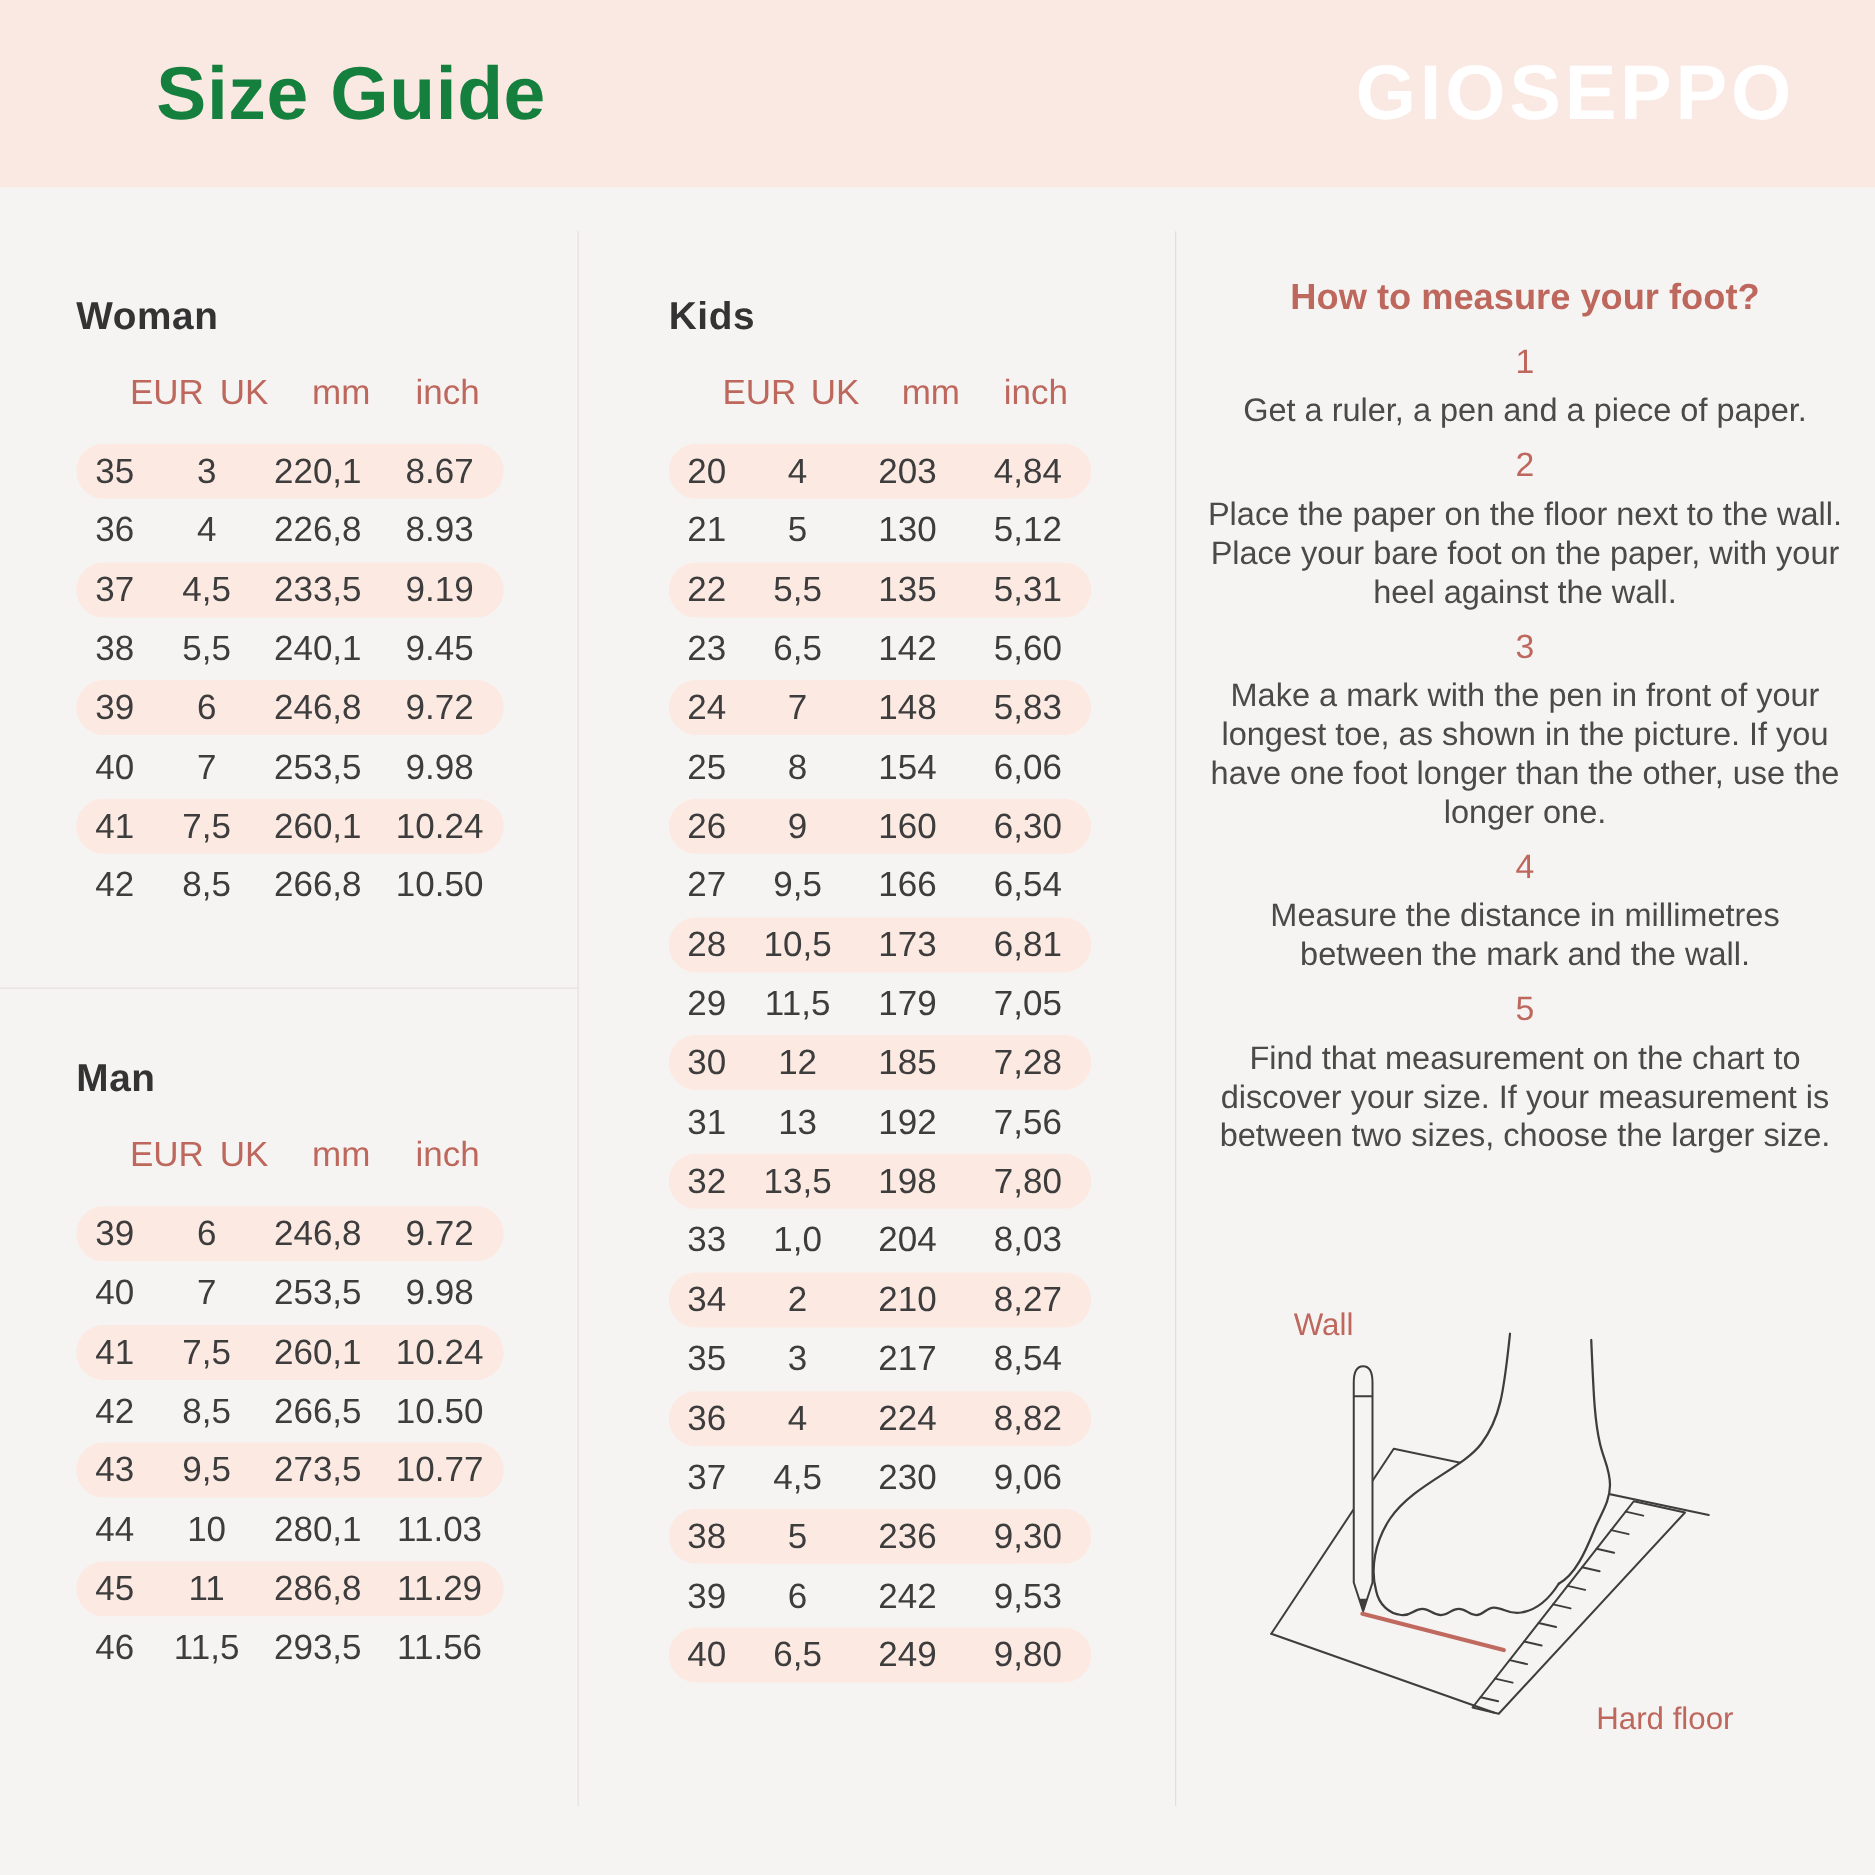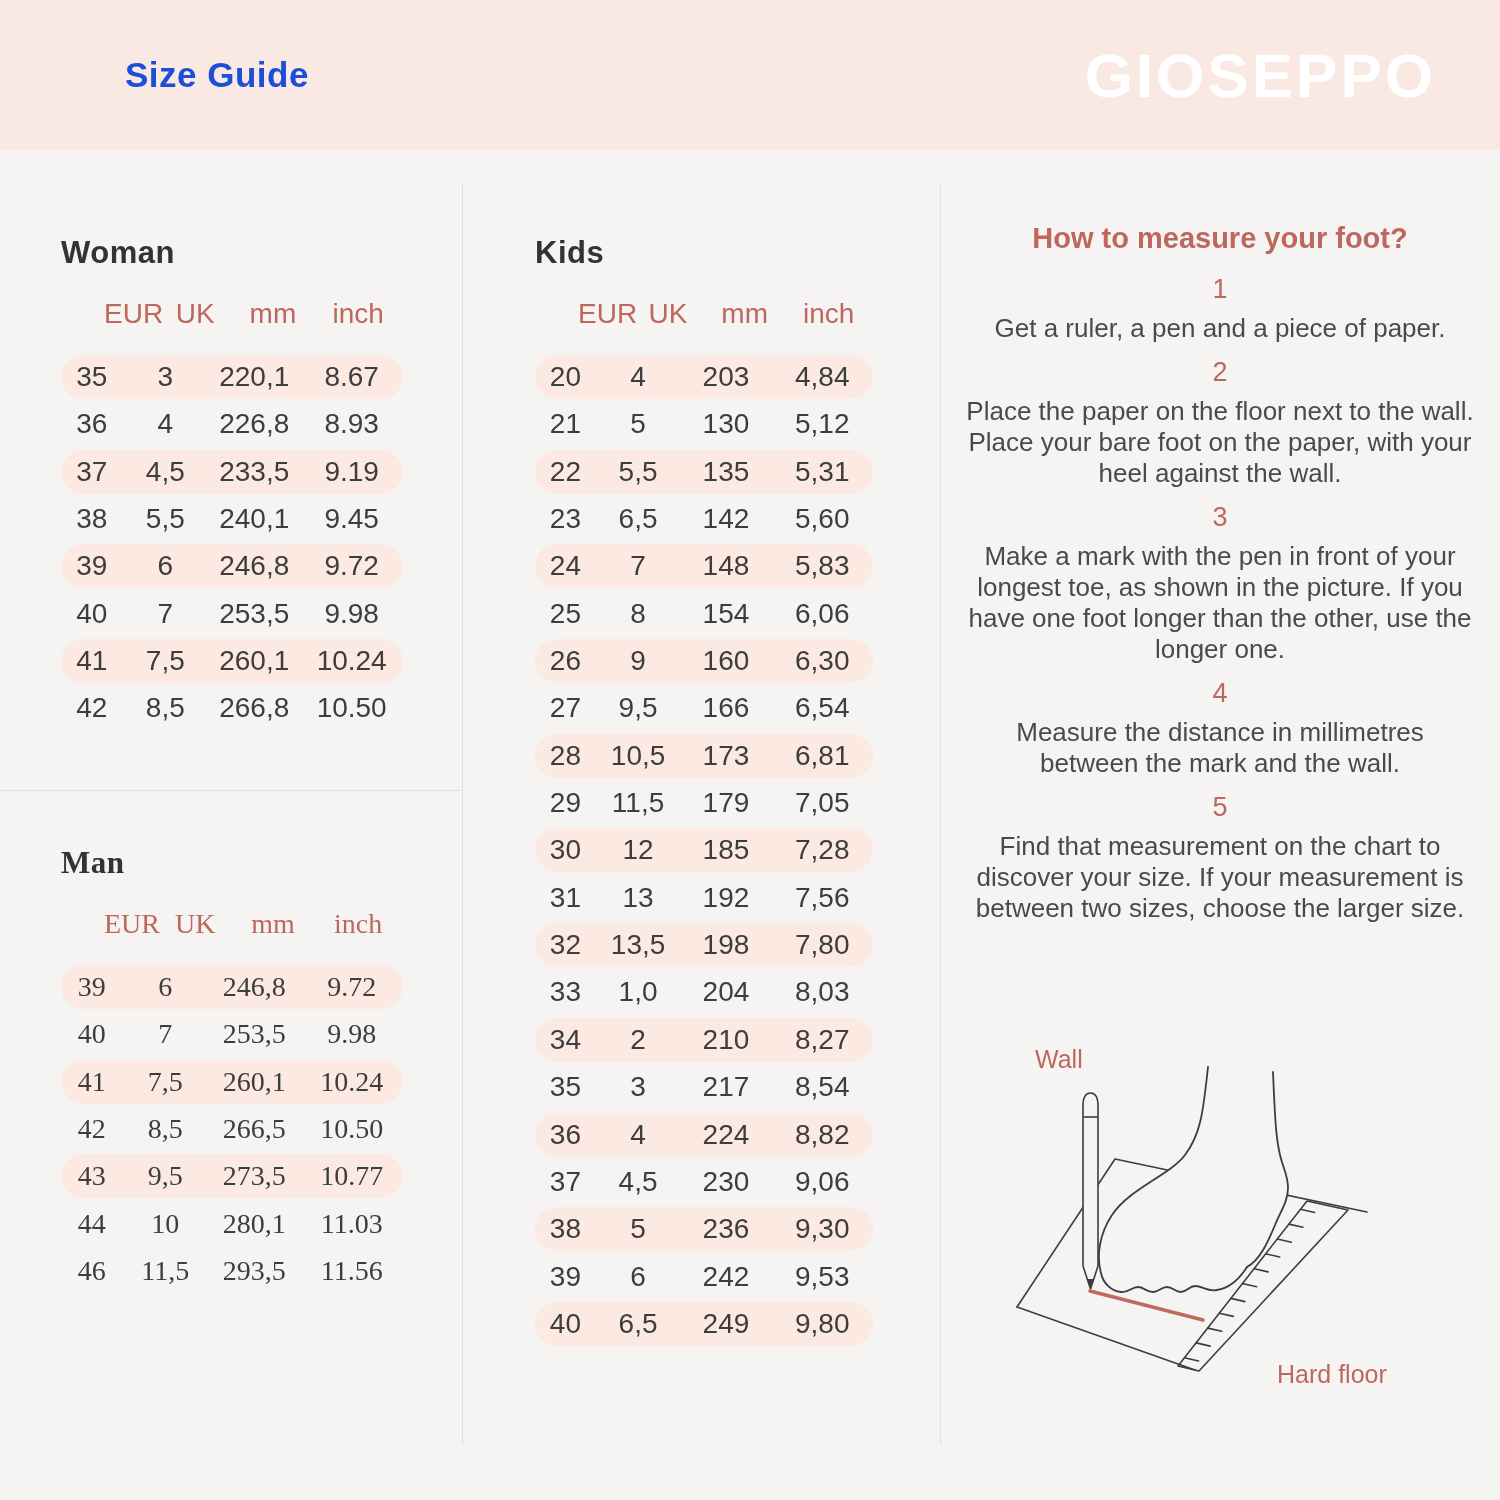--- a/index.html
+++ b/index.html
@@ -6,35 +6,35 @@
   body{
     width:1500px;height:1500px;position:relative;overflow:hidden;
     background:#f6f4f3;
     font-family:"Liberation Sans",sans-serif;
     -webkit-font-smoothing:antialiased;
   }
   
   .header{position:absolute;left:0;top:0;width:1500px;height:150px;background:#fae9e3;}
   .page-title{
     position:absolute;left:125px;top:50%;transform:translateY(-50%);
-    font-size:35px;font-weight:600;color:#1d4ed8;letter-spacing:.5px;
+    font-size:60px;font-weight:600;color:#15803d;letter-spacing:.5px;
   }
   .brand-logo{
     position:absolute;right:64px;top:50%;transform:translateY(-50%);
     font-size:62px;font-weight:800;color:#ffffff;letter-spacing:3px;
   }
   
   .vdivider{position:absolute;top:185px;height:1260px;width:1px;background:#e3dfde;}
   #divider-1{left:462px;}
   #divider-2{left:940px;}
   .hdivider{position:absolute;top:790px;left:0;width:462px;height:1px;background:#e3dfde;}
   
   .size-table{position:absolute;}
   #woman-table{left:61px;top:228px;width:342px;}
-  #man-table{left:61px;top:838px;width:342px;font-family:Liberation Serif, serif;}
+  #man-table{left:61px;top:838px;width:342px;}
   #kids-table{left:535px;top:228px;width:338px;}
   .table-title{
     margin:0;height:50px;line-height:50px;text-align:left;
     font-size:31px;font-weight:600;color:#333333;letter-spacing:.5px;
   }
   .thead{
     display:grid;grid-template-columns:18% 25% 27% 30%;
     height:50px;margin-top:11px;align-items:center;text-align:center;
     color:#bd675d;font-size:28px;margin-left:43px;
   }
@@ -163,20 +163,26 @@
         <span class="tcell">43</span>
         <span class="tcell">9,5</span>
         <span class="tcell">273,5</span>
         <span class="tcell">10.77</span>
       </div>
       <div class="trow">
         <span class="tcell">44</span>
         <span class="tcell">10</span>
         <span class="tcell">280,1</span>
         <span class="tcell">11.03</span>
+      </div>
+      <div class="trow hl">
+        <span class="tcell">45</span>
+        <span class="tcell">11</span>
+        <span class="tcell">286,8</span>
+        <span class="tcell">11.29</span>
       </div>
       <div class="trow">
         <span class="tcell">46</span>
         <span class="tcell">11,5</span>
         <span class="tcell">293,5</span>
         <span class="tcell">11.56</span>
       </div>
     </div>
 </section>
 

